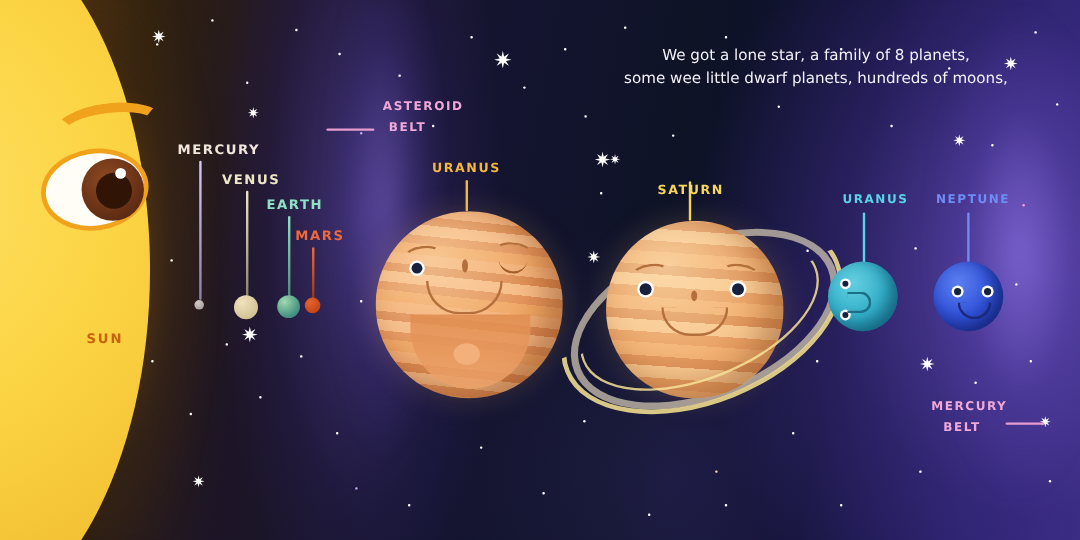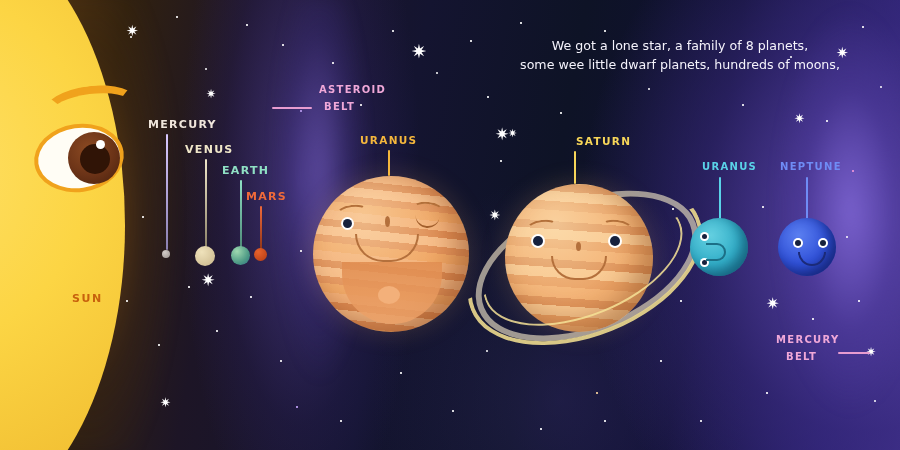--- a/index.html
+++ b/index.html
@@ -34,21 +34,21 @@
     background:radial-gradient(circle at 34% 40%, #ffe169 0%, #fcd544 44%, #f3c235 78%, #e8ad26 100%);}
   .sun-eyebrow{position:absolute;left:44px;top:86px;width:78px;height:26px;
     border-radius:50%;border:8px solid #f0a21c;border-color:#f0a21c transparent transparent transparent;
     transform:rotate(-7deg);}
   .eye-white{position:absolute;left:38px;top:128px;width:82px;height:60px;border-radius:50% 50% 50% 50%;
     background:#fffdf5;transform:rotate(-8deg);box-shadow:0 0 0 4px #f0a21c;}
   .eye-iris{position:absolute;left:68px;top:132px;width:52px;height:52px;border-radius:50%;
     background:radial-gradient(circle at 40% 34%, #8c4a22 0%, #6b3317 55%, #47200d 100%);}
   .eye-pupil{position:absolute;left:80px;top:144px;width:30px;height:30px;border-radius:50%;background:#301406;}
   .eye-shine{position:absolute;left:96px;top:140px;width:9px;height:9px;border-radius:50%;background:#fff;}
-  .sun-label{position:absolute;left:72px;top:292px;color:#c8620d;font-size:11px;letter-spacing:1.6px;font-weight:700;text-align:right;}
+  .sun-label{position:absolute;left:72px;top:276px;color:#c8620d;font-size:11px;letter-spacing:1.6px;font-weight:700;text-align:right;}
 
   
   .lbl{position:absolute;font-weight:700;letter-spacing:1.3px;white-space:nowrap;}
   .leader{position:absolute;width:1.6px;border-radius:1px;}
   .leader-h{position:absolute;height:1.8px;border-radius:1px;}
 
   
   .pdot{position:absolute;border-radius:50%;}
 
   
@@ -216,21 +216,21 @@
     <div class="face-pup" style="left:343px;top:219px;width:9px;height:9px;"></div>
     <div style="position:absolute;left:415px;top:215px;width:24px;height:11px;border-bottom:2.6px solid #a25f2c;border-radius:0 0 24px 24px;transform:rotate(6deg);"></div>
     <div style="position:absolute;left:385px;top:216px;width:5px;height:11px;border-radius:50%;background:#b4703c;"></div>
     <div class="mouth" style="left:355px;top:234px;width:60px;height:26px;border:2.4px solid #b4703c;border-top:none;"></div>
     <div style="position:absolute;left:342px;top:262px;width:100px;height:62px;border-radius:0 0 90px 90px;
                 background:linear-gradient(#e08c4f,#eda36a);opacity:.85;"></div>
     <div style="position:absolute;left:378px;top:286px;width:22px;height:18px;border-radius:50%;background:#f3b07a;"></div>
   </div>
 
   <div>
-    <div class="lbl" style="left:548px;top:135px;font-size:10.5px;color:#f7d659;margin-left:28px;">SATURN</div>
+    <div class="lbl" style="left:548px;top:153px;font-size:10.5px;color:#f7d659;">SATURN</div>
     <div class="leader" style="left:574px;top:151px;height:33px;background:#f7d659;"></div>
   </div>
   <div>
     <div class="ring2"></div>
     <div class="sat"></div>
     <div class="ring" style="clip-path:polygon(0% 42%,100% 42%,100% 120%,0% 120%);"></div>
     <div class="ring3" style="clip-path:polygon(0% 44%,100% 44%,100% 120%,0% 120%);"></div>
     <div class="brow" style="left:527px;top:220px;width:26px;height:10px;border-width:2.6px;transform:rotate(-8deg);"></div>
     <div class="brow" style="left:602px;top:220px;width:26px;height:10px;border-width:2.6px;transform:rotate(8deg);"></div>
     <div class="face-eye" style="left:531px;top:234px;width:14px;height:14px;"></div>

